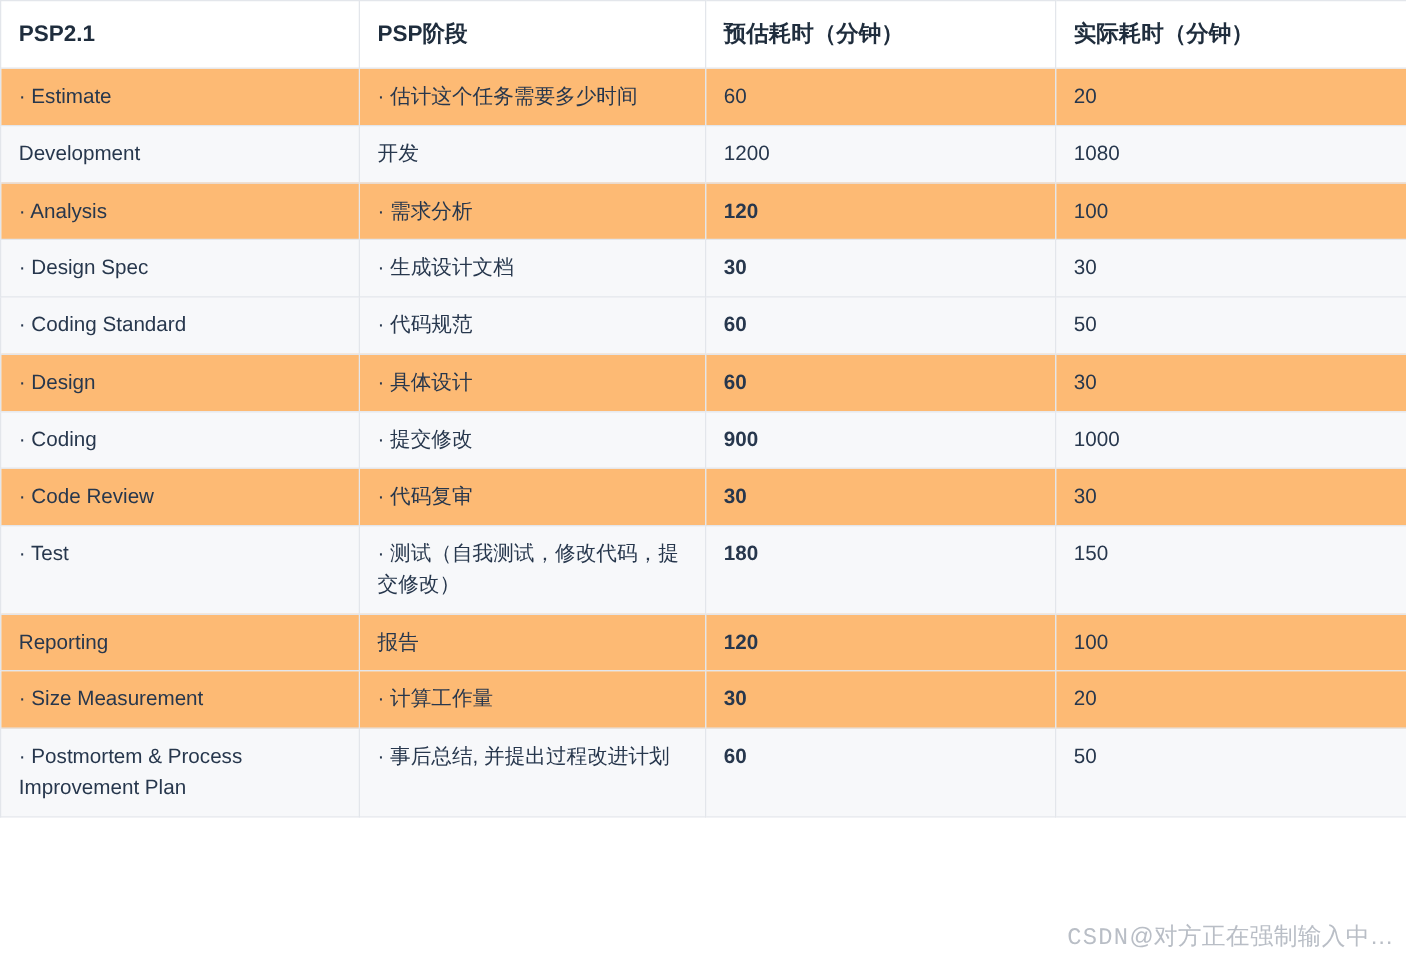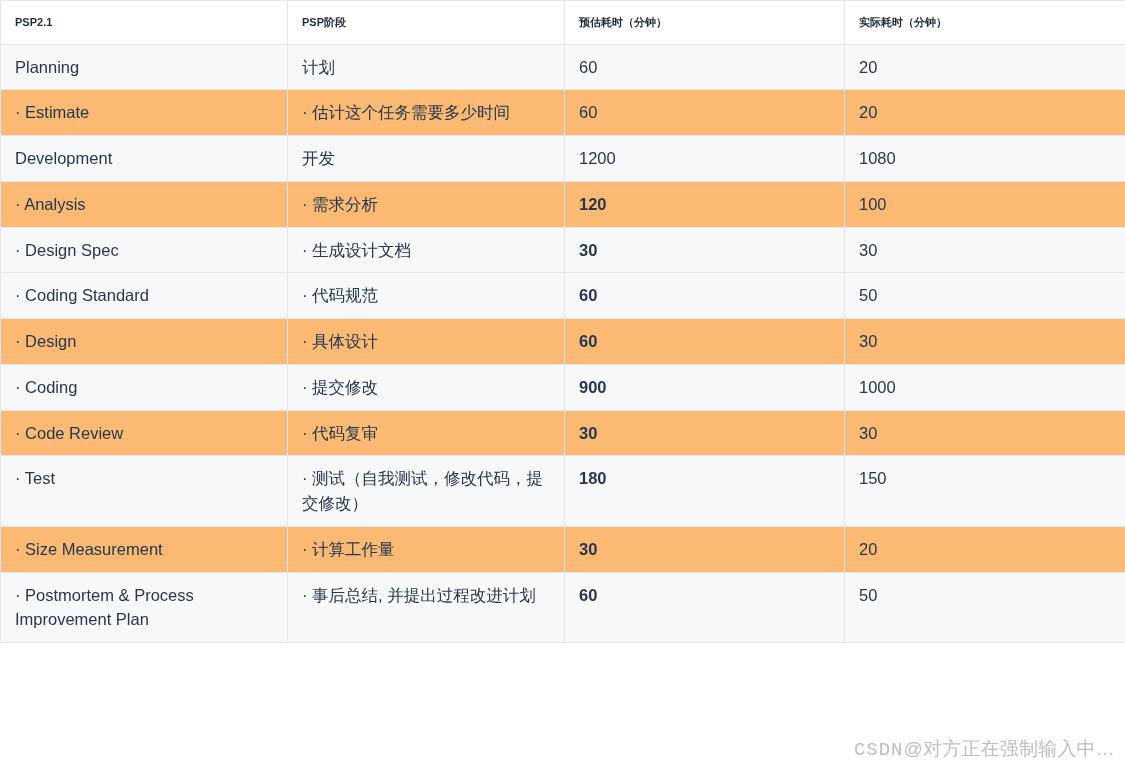--- a/index.html
+++ b/index.html
@@ -40,21 +40,21 @@
     padding: 10px 14px;
     text-align: left;
     vertical-align: top;
     word-wrap: break-word;
     overflow-wrap: break-word;
     color: #27374d;
   }
   table.psp thead th {
     background: #ffffff;
     font-weight: bold;
-    font-size: 11px;
+    font-size: 18px;
     padding-top: 13px;
     padding-bottom: 13px;
     color: #1f2d3d;
   }
   table.psp tbody tr.odd td {
     background: #f7f8fa;
   }
   table.psp tbody tr.even td {
     background: #fdba74;
   }
@@ -101,26 +101,20 @@
     </colgroup>
     <thead>
       <tr>
         <th>PSP2.1</th>
         <th>PSP阶段</th>
         <th class="num">预估耗时（分钟）</th>
         <th class="num">实际耗时（分钟）</th>
       </tr>
     </thead>
     <tbody>
-      <tr class="odd">
-        <td>Planning</td>
-        <td>计划</td>
-        <td class="num">60</td>
-        <td class="num">20</td>
-      </tr>
       <tr class="even">
         <td>· Estimate</td>
         <td>· 估计这个任务需要多少时间</td>
         <td class="num">60</td>
         <td class="num">20</td>
       </tr>
       <tr class="odd">
         <td>Development</td>
         <td>开发</td>
         <td class="num">1200</td>
@@ -162,20 +156,26 @@
         <td class="num indent-num">30</td>
         <td class="num">30</td>
       </tr>
       <tr class="odd tall">
         <td>· Test</td>
         <td>· 测试（自我测试，修改代码，提交修改）</td>
         <td class="num indent-num">180</td>
         <td class="num">150</td>
       </tr>
       <tr class="even">
+        <td>Reporting</td>
+        <td>报告</td>
+        <td class="num indent-num">120</td>
+        <td class="num">100</td>
+      </tr>
+      <tr class="even">
         <td>· Size Measurement</td>
         <td>· 计算工作量</td>
         <td class="num indent-num">30</td>
         <td class="num">20</td>
       </tr>
       <tr class="odd tall-sm">
         <td>· Postmortem &amp; Process Improvement Plan</td>
         <td>· 事后总结, 并提出过程改进计划</td>
         <td class="num indent-num">60</td>
         <td class="num">50</td>

